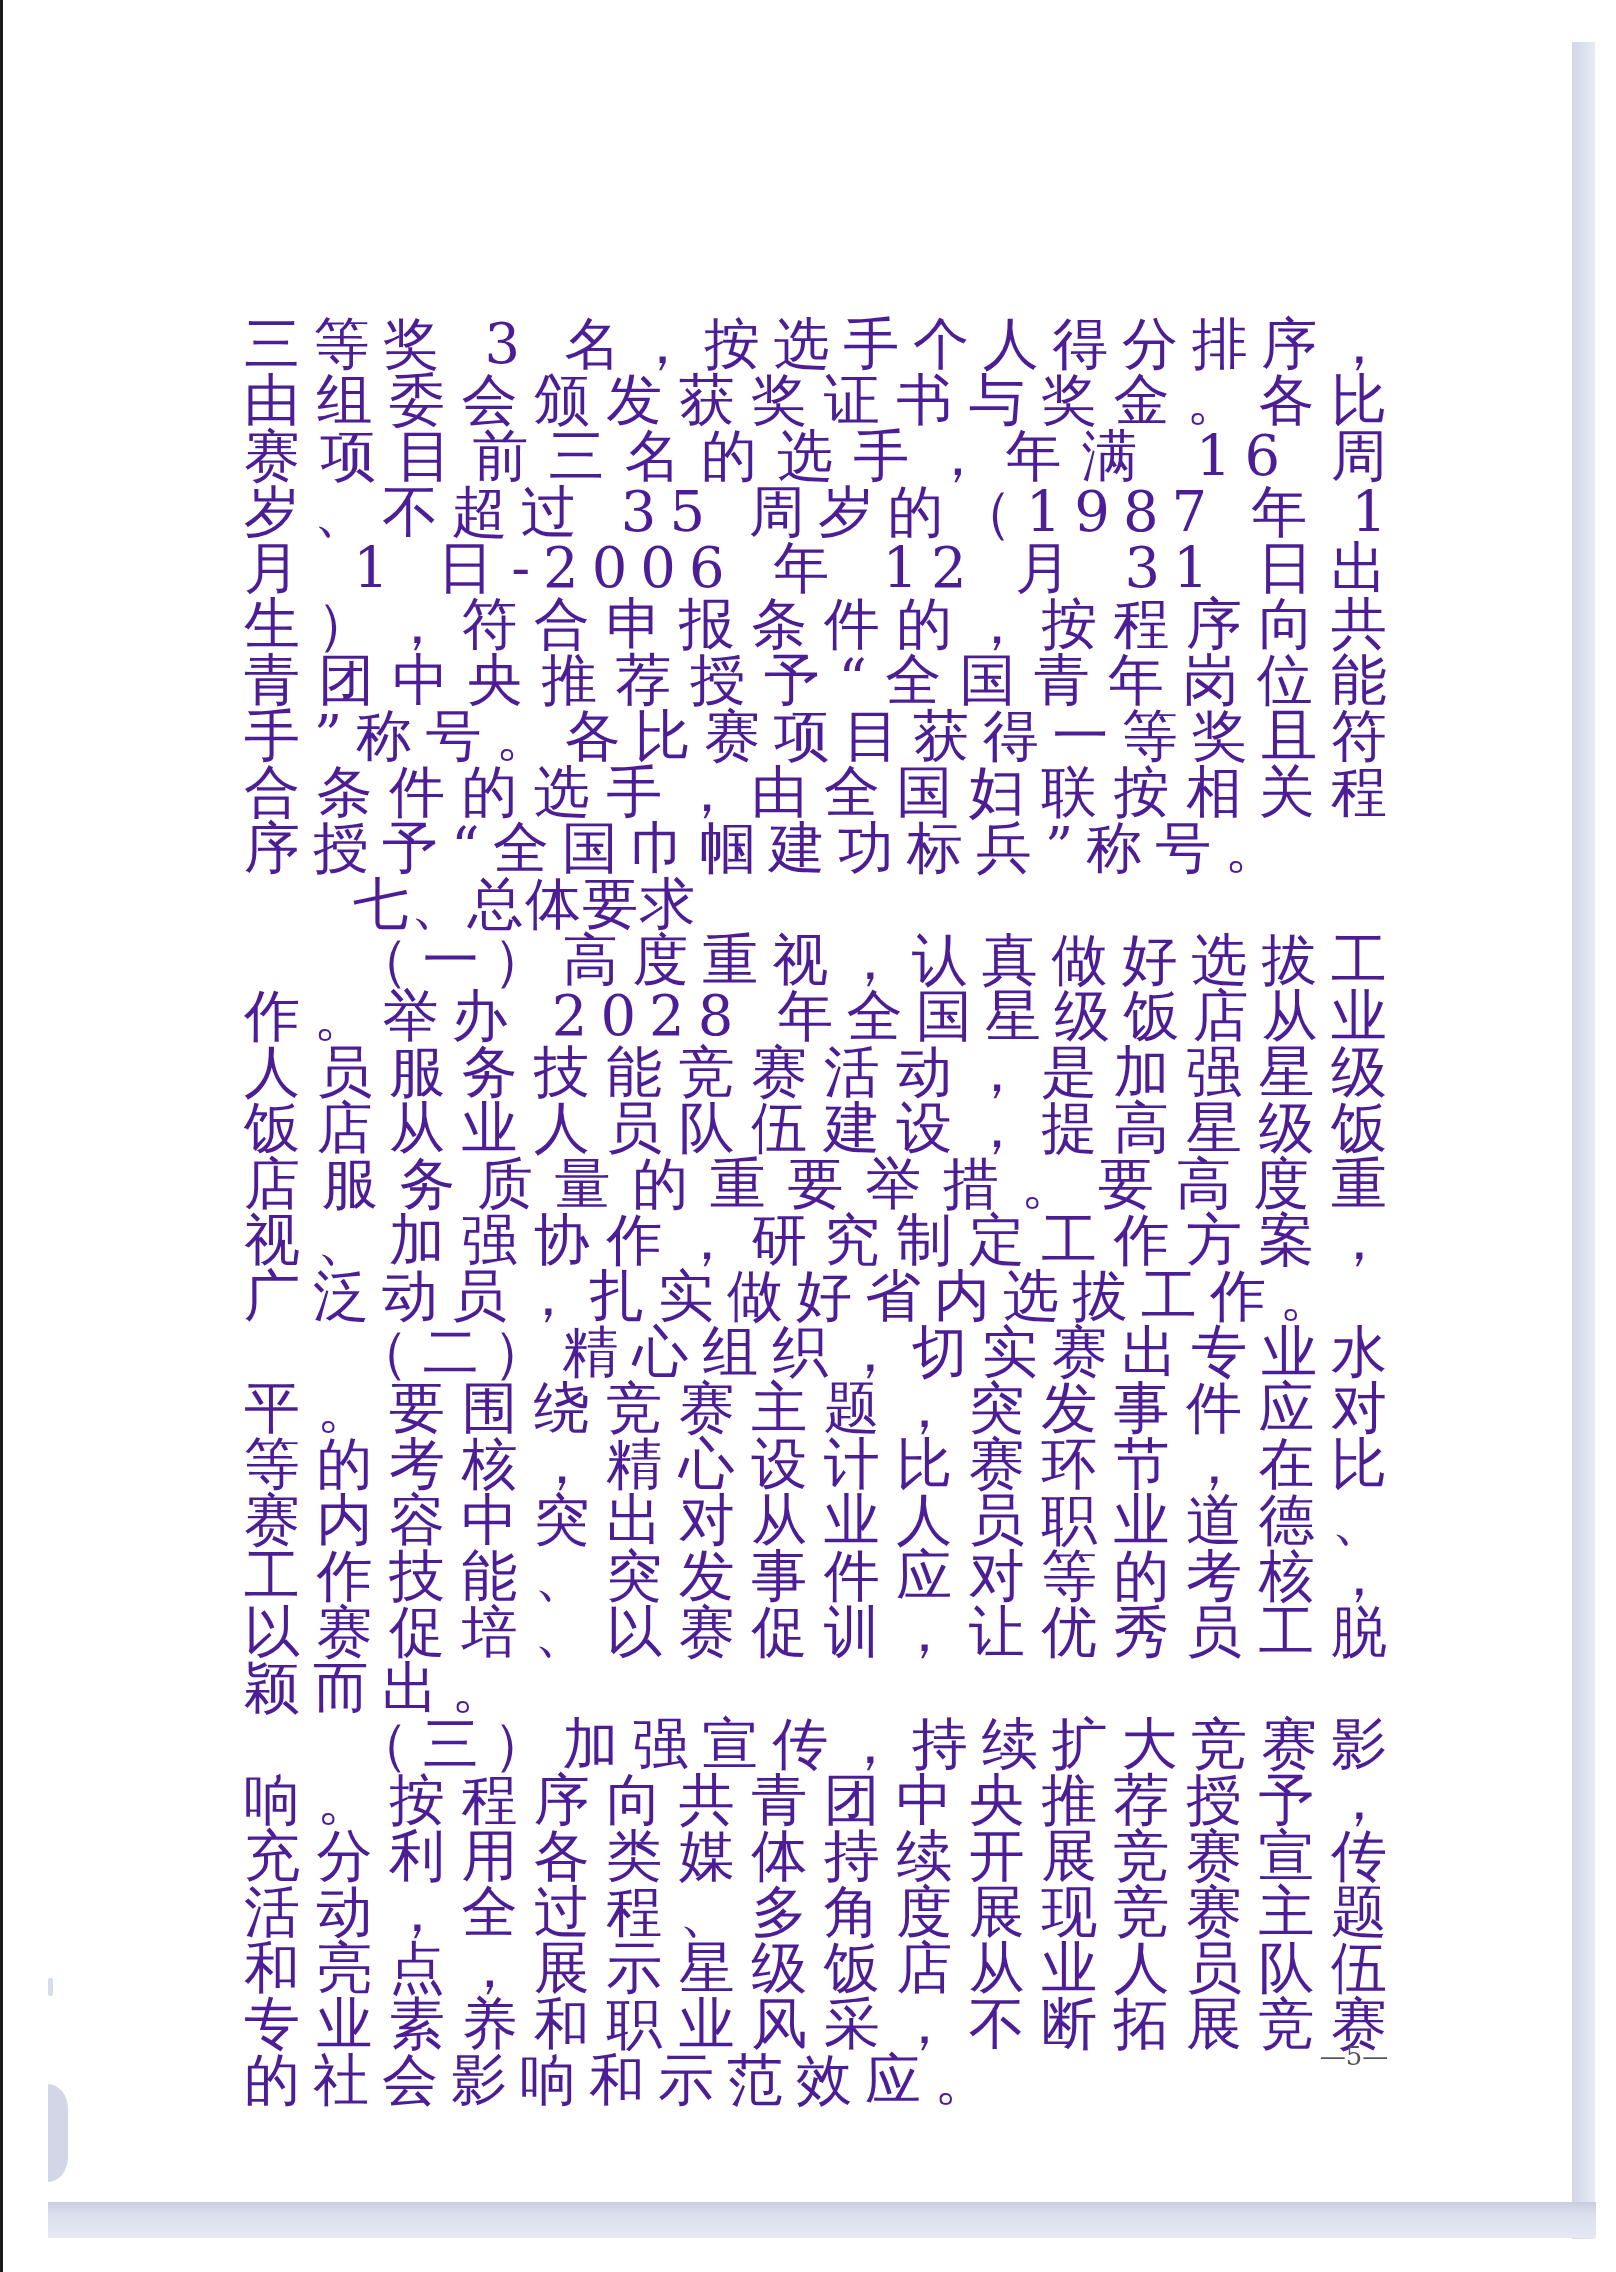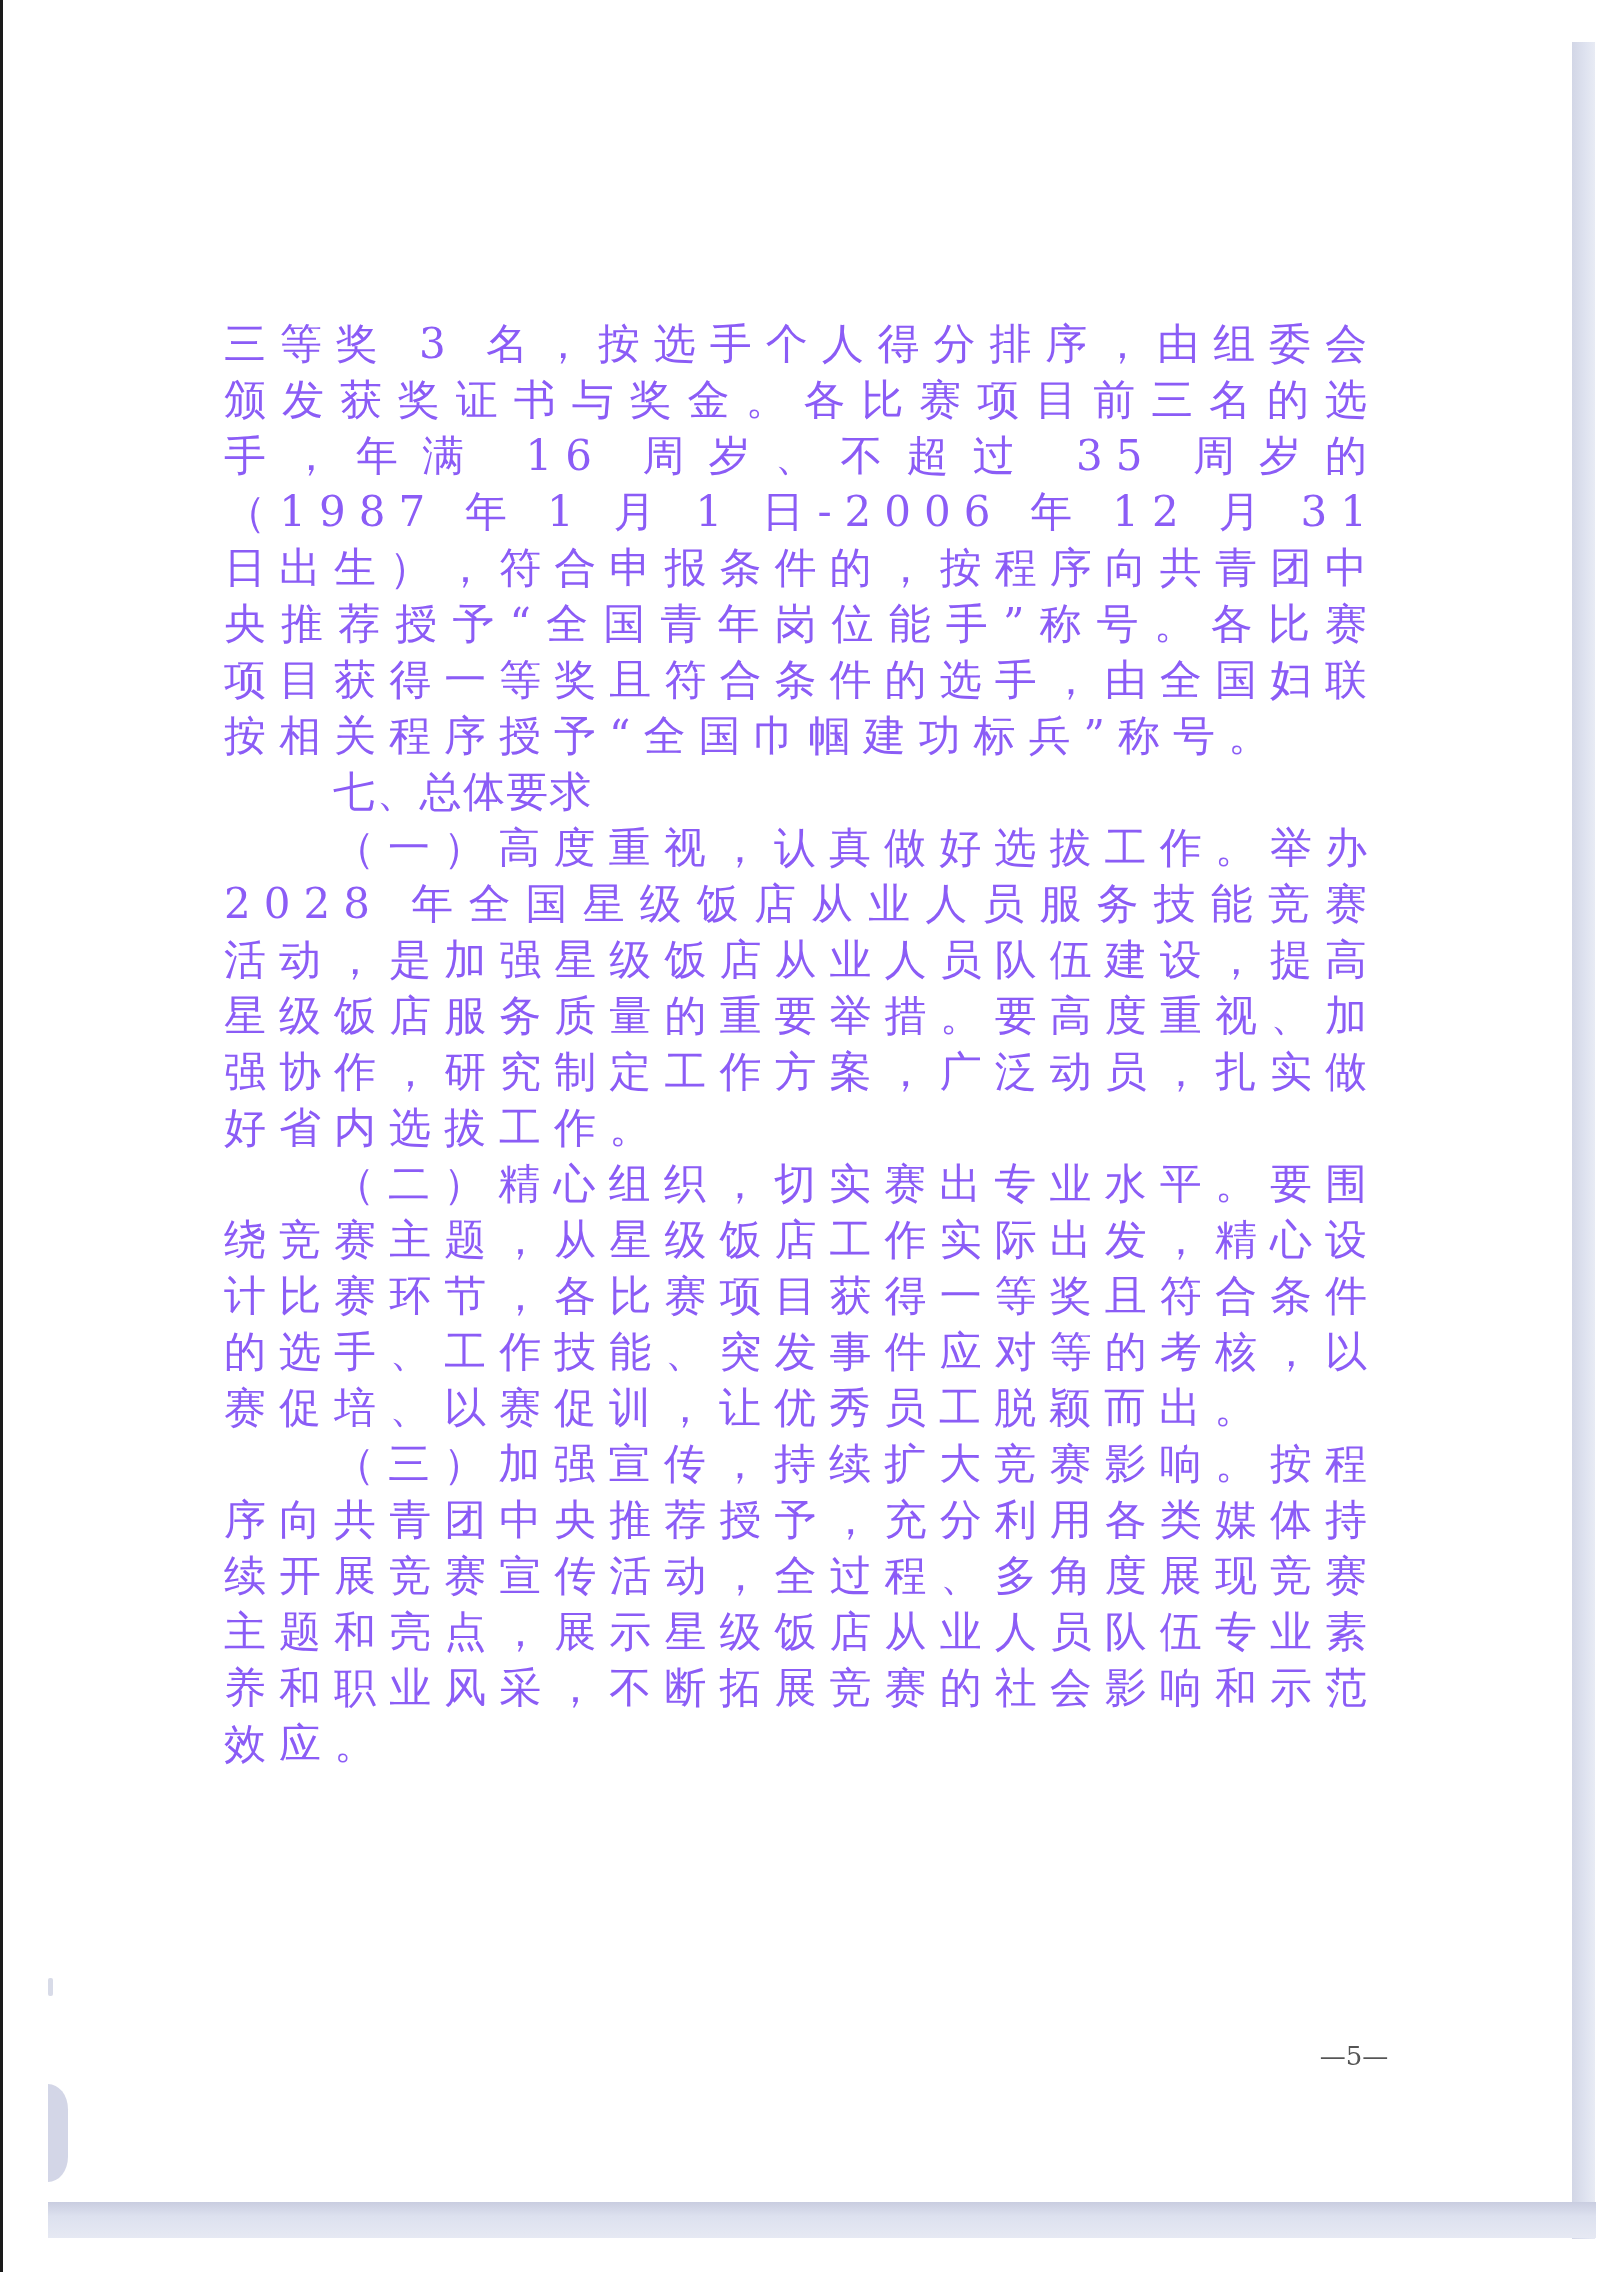--- a/index.html
+++ b/index.html
@@ -50,27 +50,27 @@
     position: absolute;
     left: 48px;
     top: 1978px;
     width: 5.2px;
     height: 18px;
     background: #d8dbe8;
     border-radius: 2px;
   }
   .text-block {
     position: absolute;
-    left: 224px;
+    left: 244px;
     top: 316px;
     width: 1156px;
     font-family: "DejaVu Serif", "Liberation Serif", serif;
-    font-size: 42px;
+    font-size: 56px;
     line-height: 56px;
-    color: #8b5cf6;
+    color: #4c1d95;
     letter-spacing: 13px;
     text-align: justify;
     text-align-last: left;
   }
   .para {
     margin: 0;
     padding: 0;
   }
   .indent {
     text-indent: 109px;
@@ -99,18 +99,18 @@
 <div class="scan-edge-left"></div>
 <div class="shadow-right"></div>
 <div class="shadow-bottom"></div>
 <div class="speck"></div>
 <div class="page-mark"></div>
 
 <div class="text-block">
   <p class="para">三等奖 3 名，按选手个人得分排序，由组委会颁发获奖证书与奖金。各比赛项目前三名的选手，年满 16 周岁、不超过 35 周岁的（1987 年 1 月 1 日-2006 年 12 月 31 日出生），符合申报条件的，按程序向共青团中央推荐授予“全国青年岗位能手”称号。各比赛项目获得一等奖且符合条件的选手，由全国妇联按相关程序授予“全国巾帼建功标兵”称号。</p>
   <p class="para indent heading">七、总体要求</p>
   <p class="para indent">（一）高度重视，认真做好选拔工作。举办 2028 年全国星级饭店从业人员服务技能竞赛活动，是加强星级饭店从业人员队伍建设，提高星级饭店服务质量的重要举措。要高度重视、加强协作，研究制定工作方案，广泛动员，扎实做好省内选拔工作。</p>
-  <p class="para indent">（二）精心组织，切实赛出专业水平。要围绕竞赛主题，从星级饭店工作实际出发，精心设计比赛环节，各比赛项目获得一等奖且符合条件的选手、工作技能、突发事件应对等的考核，以赛促培、以赛促训，让优秀员工脱颖而出。</p>
+  <p class="para indent">（二）精心组织，切实赛出专业水平。要围绕竞赛主题，突发事件应对等的考核，精心设计比赛环节，在比赛内容中突出对从业人员职业道德、工作技能、突发事件应对等的考核，以赛促培、以赛促训，让优秀员工脱颖而出。</p>
   <p class="para indent">（三）加强宣传，持续扩大竞赛影响。按程序向共青团中央推荐授予，充分利用各类媒体持续开展竞赛宣传活动，全过程、多角度展现竞赛主题和亮点，展示星级饭店从业人员队伍专业素养和职业风采，不断拓展竞赛的社会影响和示范效应。</p>
 </div>
 
 <div class="page-number">—5—</div>
 
 
 </body></html>

